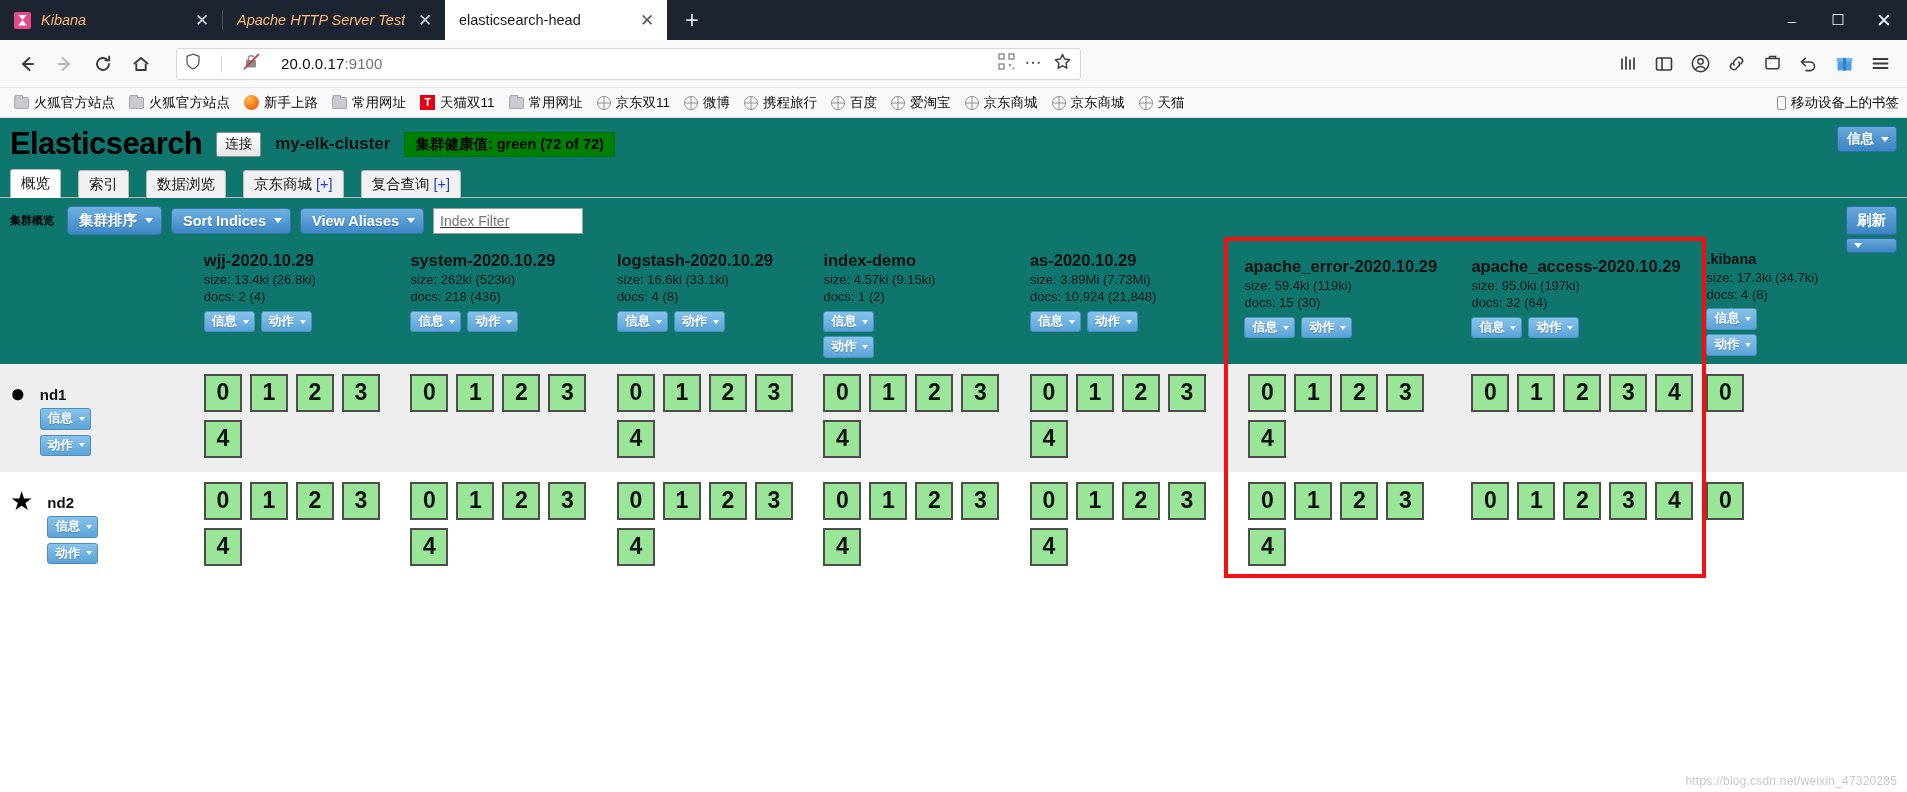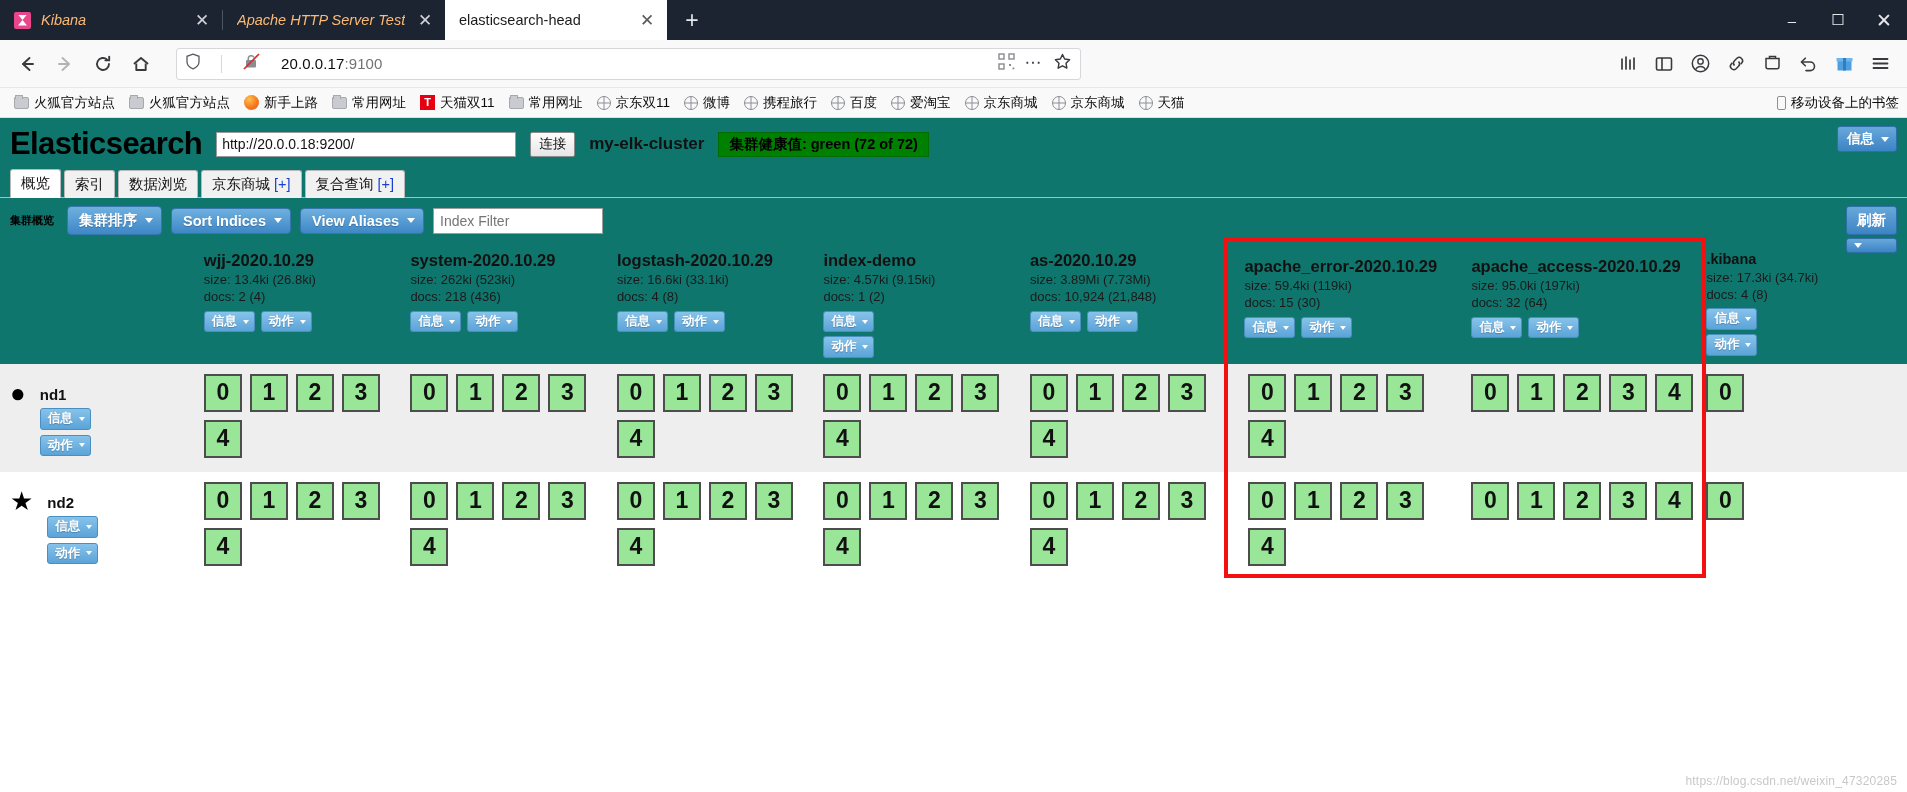--- a/index.html
+++ b/index.html
@@ -155,21 +155,21 @@
     position:absolute; right:10px; top:8px;
     background:linear-gradient(#68a8db,#3c84c4); color:#fff;
     font-size:13.5px; font-weight:bold; border-radius:3px;
     padding:3px 7px 3px 9px; border:1px solid #2f6fa8;
     display:flex; align-items:center; gap:7px;
   }
   .caret-d { width:0;height:0;border-left:4px solid transparent;
              border-right:4px solid transparent;border-top:5px solid #fff; }
 
   .es-tabs {
-    display:flex; align-items:flex-end; gap:3px; padding:0 10px;
+    display:flex; align-items:flex-end; gap:17px; padding:0 10px;
     border-bottom:1px solid #b9b9b9;
   }
   .es-tab {
     font-size:14.5px; padding:4px 10px 4px 10px; color:#111;
     border:1px solid #b9b9b9; border-bottom:none;
     background:#f1f1f1; border-radius:3px 3px 0 0; position:relative; top:1px;
   }
   .es-tab.active { background:#fff; border-bottom:1px solid #fff; }
   .es-tab .plus { color:#1a3fd0; }
 
@@ -178,22 +178,22 @@
     position:relative;
   }
   .es-section-title { font-size:11px; font-weight:bold; color:#000; margin-right:4px; }
   .btn-blue {
     background:linear-gradient(#6fb0e0,#3e87c6); color:#fff; font-weight:bold;
     font-size:14.5px; border:1px solid #3576ad; border-radius:4px;
     padding:4px 8px 4px 11px; display:flex; align-items:center; gap:8px;
     text-shadow:0 1px 1px rgba(0,0,0,.25);
   }
   .index-filter {
-    width:170px; height:26px; border:1px solid #9d9d9d; background:#fff;
-    font-size:14px; padding:2px 6px; color:#333;
+    width:150px; height:26px; border:1px solid #9d9d9d; background:#fff;
+    font-size:14px; padding:2px 6px; color:#333;text-decoration:underline;
   }
   .refresh-group { position:absolute; right:10px; top:8px; display:flex; gap:3px;flex-direction:column; }
   .btn-refresh {
     background:linear-gradient(#68a8db,#3c84c4); color:#fff; font-weight:bold;
     font-size:14.5px; border:1px solid #2f6fa8; border-radius:3px;
     padding:4px 10px;
   }
   .btn-refresh-caret {
     background:linear-gradient(#68a8db,#3c84c4); border:1px solid #2f6fa8;
     border-radius:3px; padding:4px 7px; display:flex; align-items:center;
@@ -462,21 +462,20 @@
   <div class="bm-right">
       <span class="ic-phone"></span>
       <span class="bm-label">移动设备上的书签</span>
     </div>
 </div>
 
 <div class="es-app">
 
   <div class="es-header">
     <div class="es-logo">Elasticsearch</div>
-    <input class="es-url-input" value="http://20.0.0.18:9200/" placeholder="http://localhost:9200/" style="">
     <button class="es-connect-btn">连接</button>
     <div class="es-cluster-name">my-elk-cluster</div>
     <div class="es-health">集群健康值: green (72 of 72)</div>
     <div class="es-info-btn">
       <span>信息</span>
       <span class="caret-d"></span>
     </div>
   </div>
 
   <div class="es-tabs">

